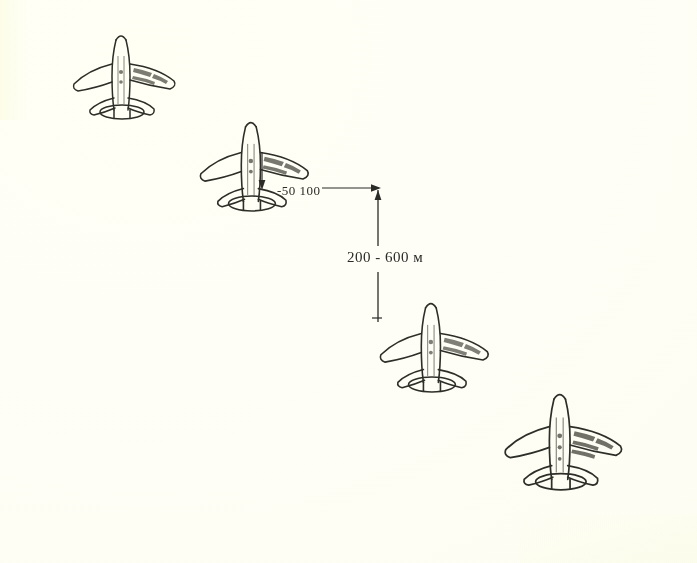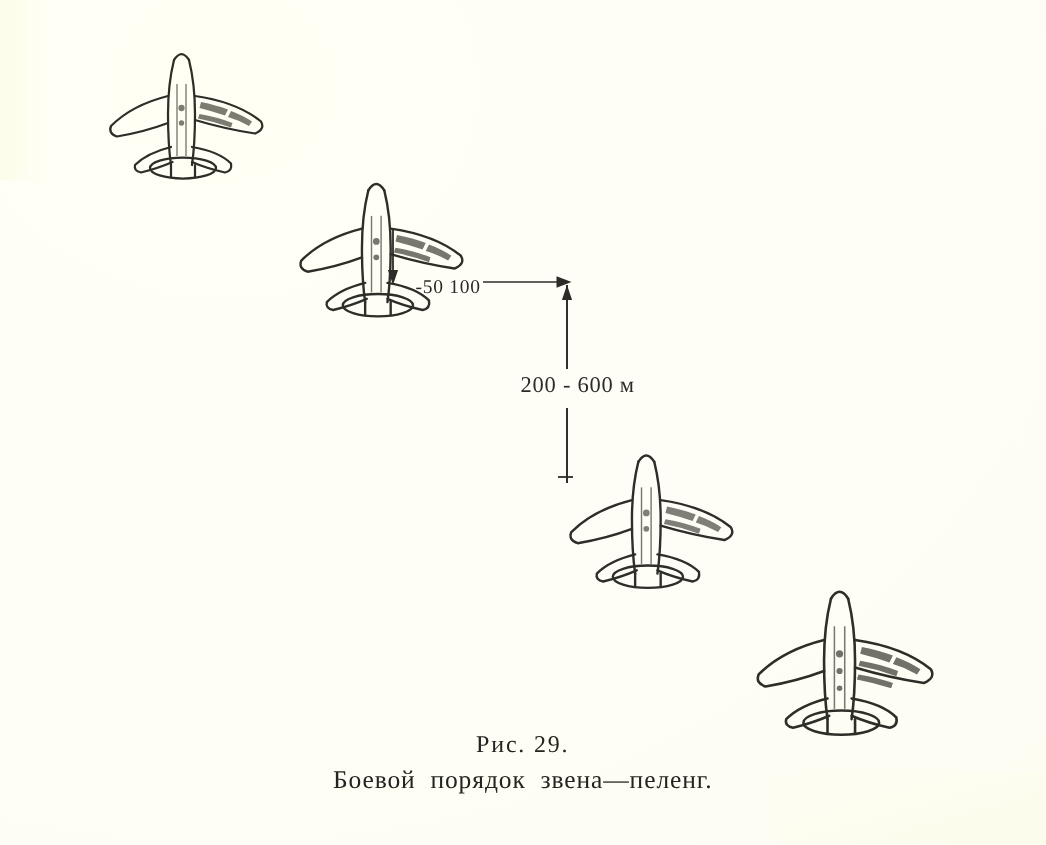--- a/index.html
+++ b/index.html
@@ -252,18 +252,14 @@
 
     <g stroke="#2b2b28" stroke-width="1.2" fill="none">
       <path d="M372 318 L382 318"></path>
     </g>
   </svg>
 
   <div class="dim-label" id="label-lateral">-50 100</div>
 
   <div class="dim-label" id="label-longitudinal">200 - 600 м</div>
 
-  <div id="caption">
-    <div id="caption-figno">Рис. 29.</div>
-    <div id="caption-title">Боевой порядок звена—пеленг.</div>
-  </div>
 
 </div>
 
 </body></html>

